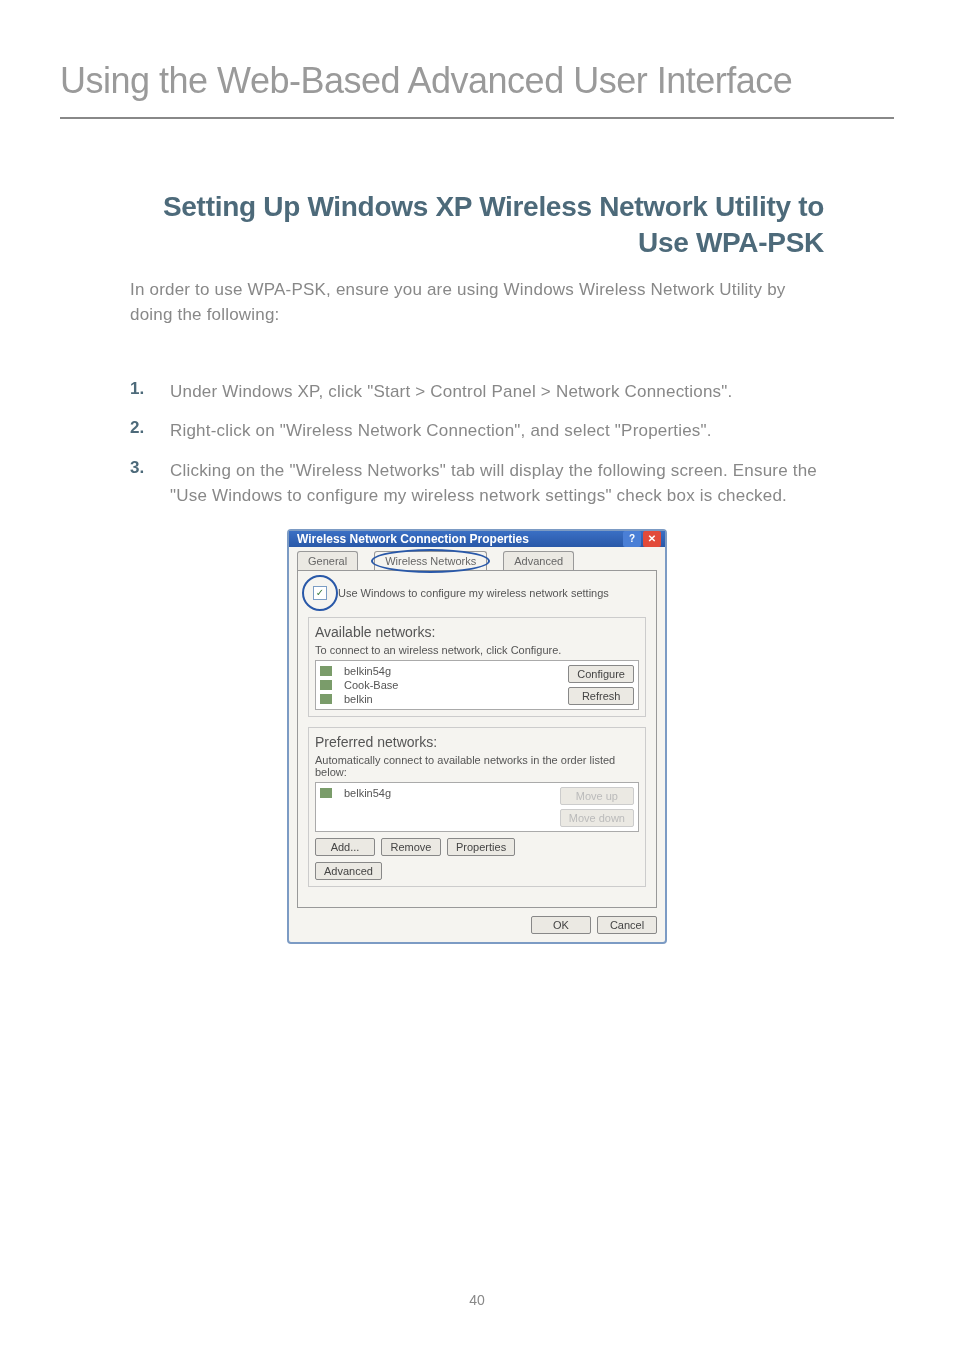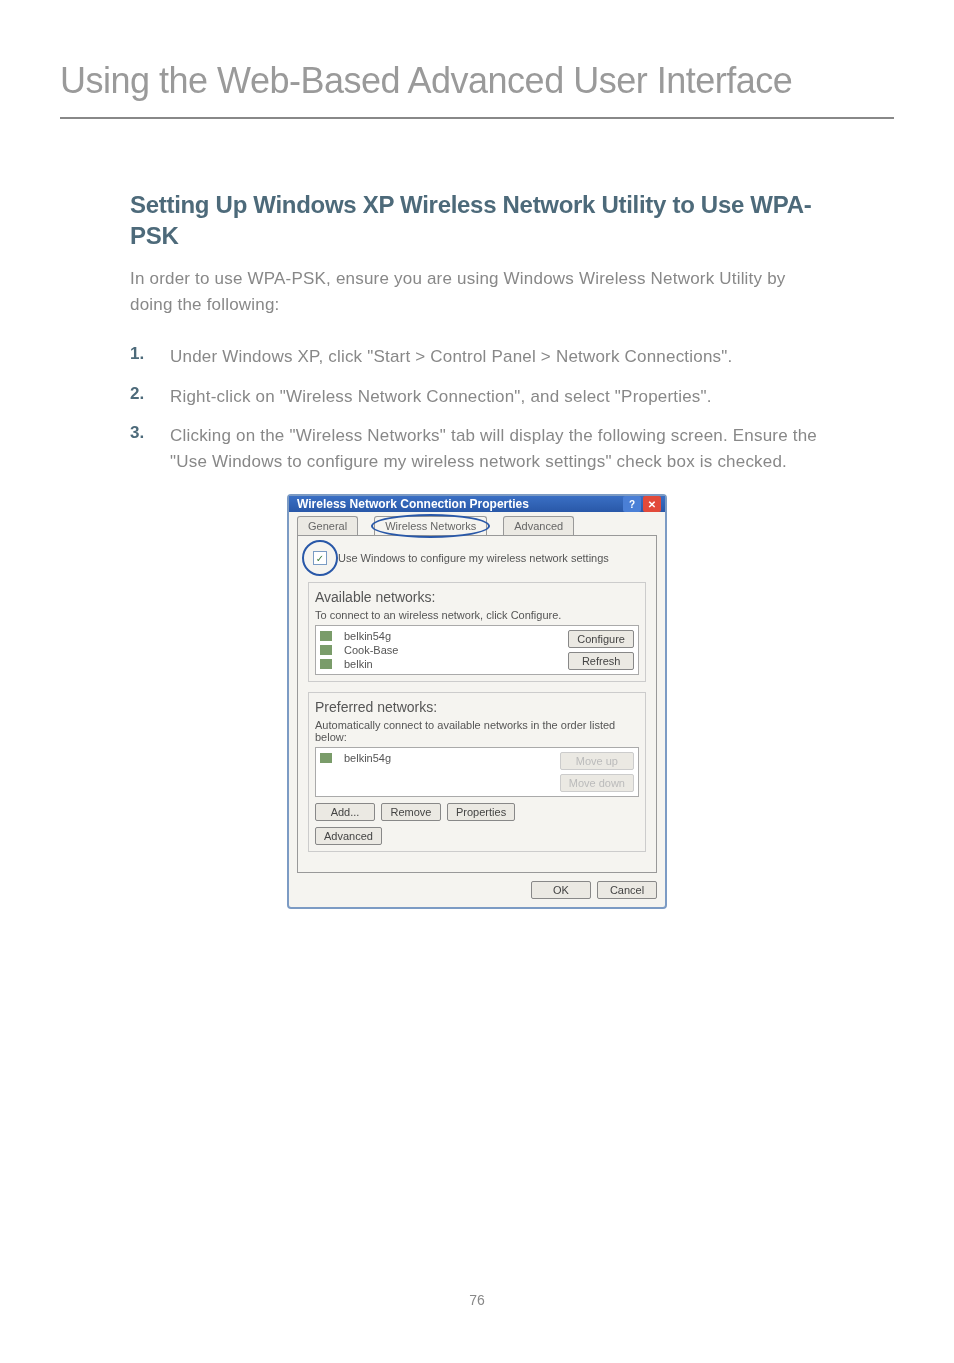--- a/index.html
+++ b/index.html
@@ -23,32 +23,33 @@
     }
     .header-rule {
       border: none;
       border-top: 2px solid #888;
       margin: 0 60px 70px 60px;
     }
     .content {
       padding: 0 130px 0 130px;
     }
     .section-heading {
-      font-size: 24px;
+      font-size: 28px;
       color: #4d6a7a;
       font-weight: bold;
       margin-bottom: 15px;
       line-height: 1.3;
       letter-spacing: -0.3px;
+      text-align: right;
     }
     .intro-text {
       font-size: 17px;
       color: #888888;
       line-height: 1.5;
-      margin-bottom: 27px;
+      margin-bottom: 51px;
       letter-spacing: 0.2px;
     }
     .steps {
       list-style: none;
     }
     .step {
       display: flex;
       margin-bottom: 14px;
     }
     .step-num {
@@ -371,13 +372,13 @@
         </div>
       </div>
       <div class="footer-row">
         <div class="btn">OK</div>
         <div class="btn">Cancel</div>
       </div>
     </div>
   </div>
 </div>
 
-<div class="page-num">76</div>
+<div class="page-num">40</div>
 
 </body></html>

